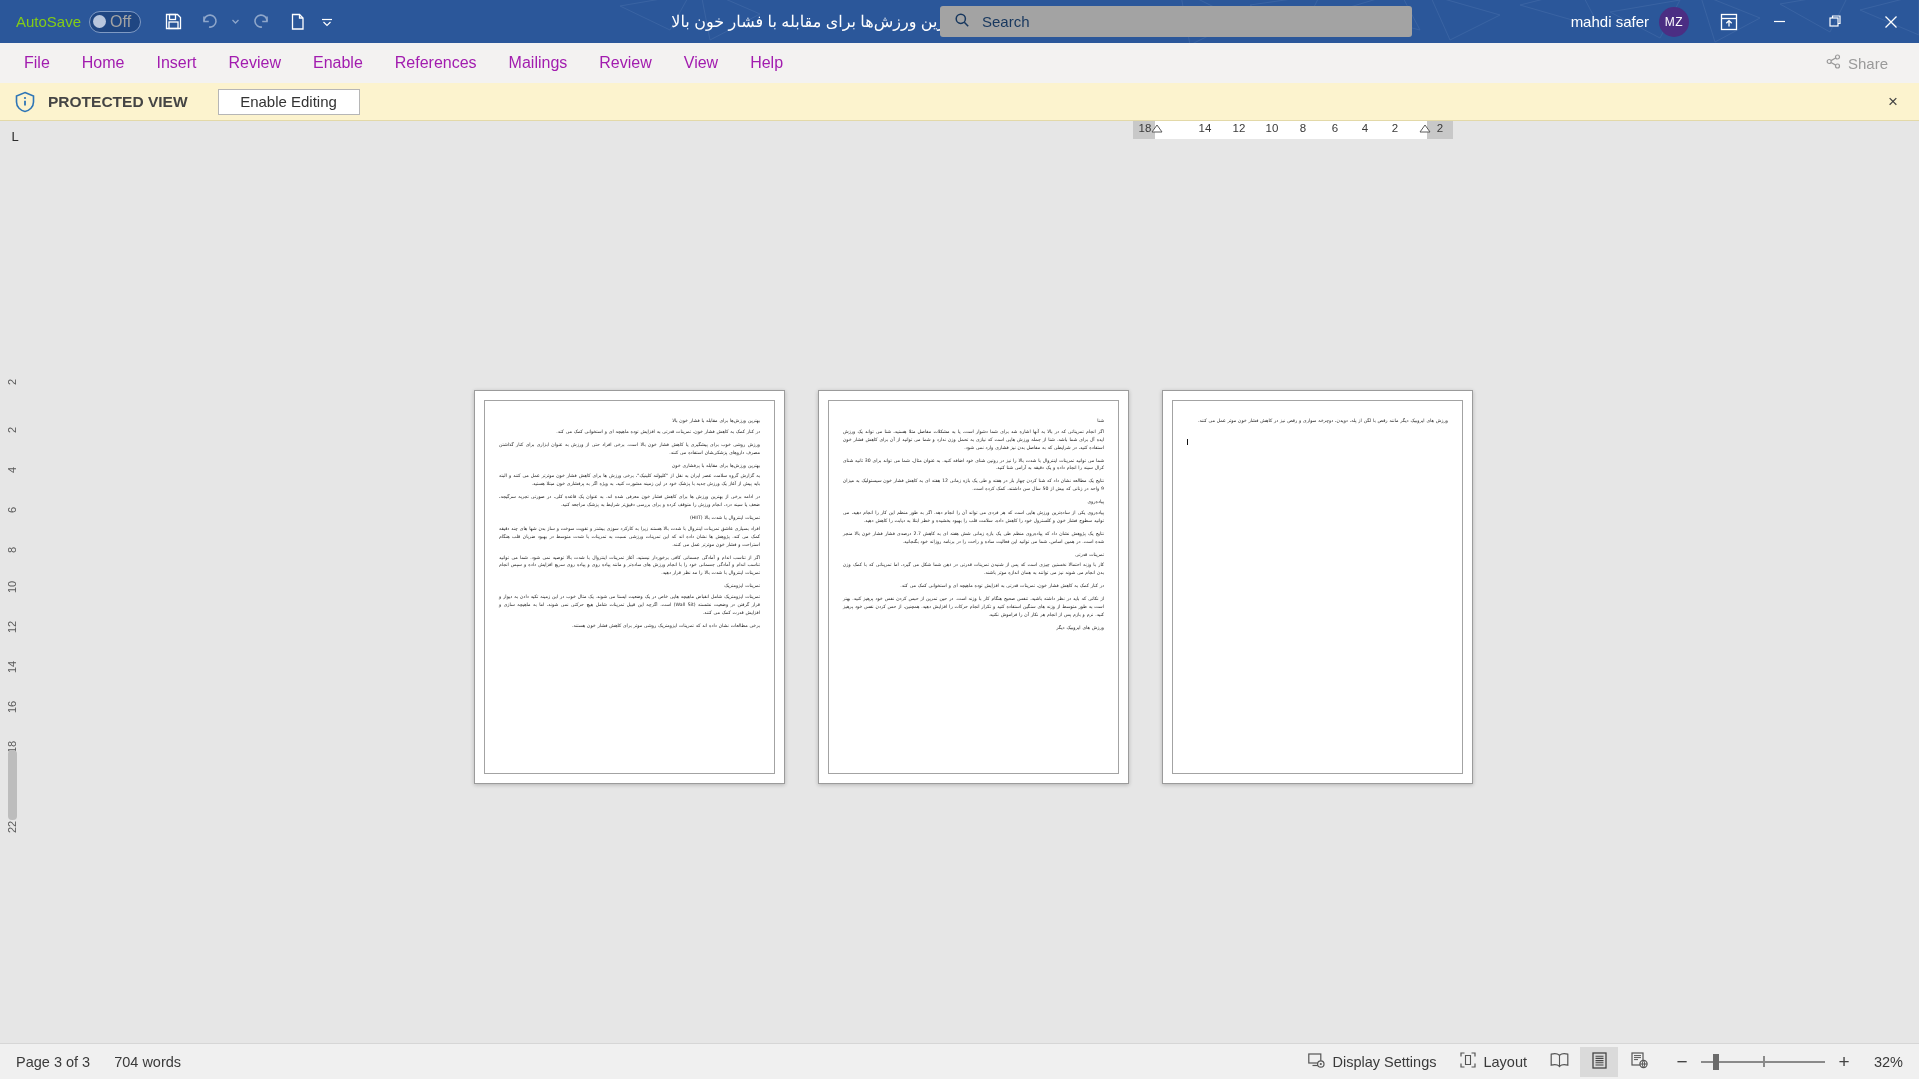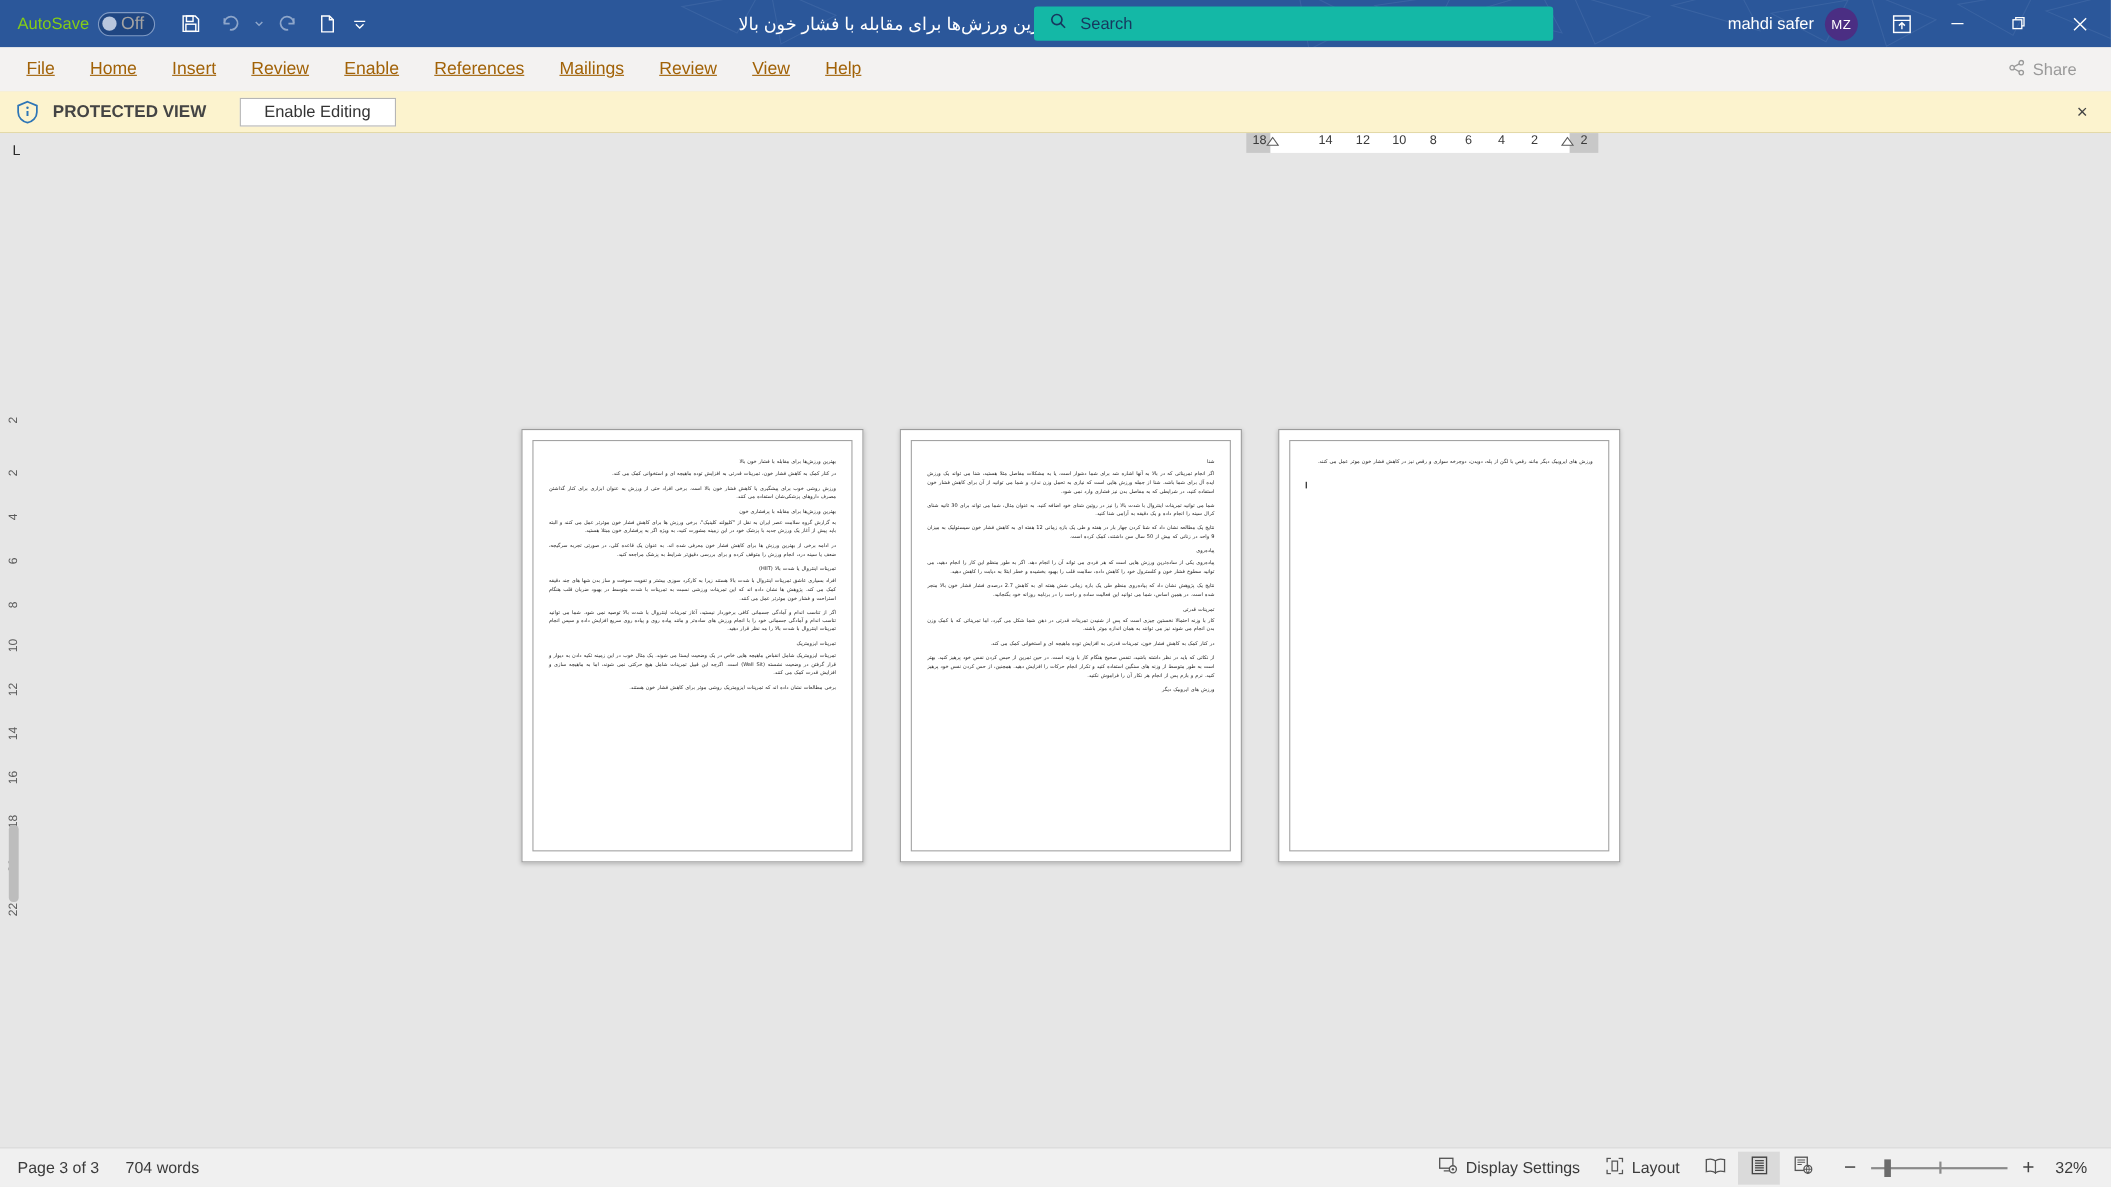--- a/index.html
+++ b/index.html
@@ -48,21 +48,21 @@
     font-size: 16px; z-index: 2; pointer-events: none;
   }
   .title-center > * { pointer-events: auto; }
   .doc-title { font-size: 16px; white-space: nowrap; }
   .title-sep { color: #cfd9e9; }
   .title-dd { font-size: 9px; margin-left: -2px; }
 
   .searchbox {
     position: absolute; left: 940px; top: 6px;
     width: 472px; height: 31px;
-    background: #14b8a6; border-radius: 3px;
+    background: #a3a3a3; border-radius: 3px;
     display: flex; align-items: center; gap: 12px;
     padding-left: 14px; z-index: 3;
   }
   .searchbox .ph { font-size: 15px; color: #17375e; }
 
   .title-right {
     position: absolute; right: 0; top: 0; height: 43px;
     display: flex; align-items: center; z-index: 3;
   }
   .user-name { font-size: 15px; margin-right: 10px; white-space: nowrap; }
@@ -77,21 +77,21 @@
 
   
   .tabsbar {
     position: absolute; top: 43px; left: 0; width: 1919px; height: 40px;
     background: #f3f2f1;
     display: flex; align-items: center;
   }
   .tab {
     height: 40px; padding: 0 16px;
     display: flex; align-items: center;
-    font-size: 16px; color: #a16207; white-space: nowrap; text-decoration: underline;
+    font-size: 16px; color: #a21caf; white-space: nowrap;
   }
   .tab:first-child { margin-left: 8px; }
   .share-btn {
     position: absolute; right: 18px; top: 5px;
     height: 30px; padding: 0 12px;
     display: flex; align-items: center; gap: 7px;
     font-size: 15px; color: #9a9a9a;
     border: 1px solid transparent;
   }
 
@@ -214,21 +214,21 @@
     width: 38px; height: 30px; display: flex; align-items: center; justify-content: center;
     margin: 0 1px;
   }
   .view-btn.active { background: #dadada; }
   .zoom-wrap { display: flex; align-items: center; gap: 10px; margin-left: 14px; }
   .zoom-minus, .zoom-plus { font-size: 19px; color: #444; width: 18px; text-align: center; }
   .zoom-slider { position: relative; width: 124px; height: 16px; display: flex; align-items: center; }
   .zoom-track { position: absolute; left: 0; right: 0; height: 2px; background: #8a8a8a; }
   .zoom-mid { position: absolute; left: 50%; width: 2px; height: 11px; background: #8a8a8a; }
   .zoom-thumb { position: absolute; left: 12px; width: 6px; height: 16px; background: #6b6b6b; }
-  .zoom-pct { font-size: 14.5px; color: #3a3a3a; width: 40px; text-align: center; margin-right: 6px; }
+  .zoom-pct { font-size: 14.5px; color: #3a3a3a; width: 40px; text-align: right; margin-right: 6px; }
 </style>
 </head>
 <body>
 
 <div class="titlebar">
   <svg class="titlebar-pattern" viewBox="0 0 1919 43" preserveAspectRatio="none">
     <g stroke="#6d8ec0" stroke-width="1" fill="none">
       <path d="M1180 -10 L1240 20 L1190 45 Z"></path>
       <path d="M1250 5 L1320 -5 L1300 35 Z"></path>
       <path d="M1340 10 L1400 -8 L1420 30 Z"></path>

